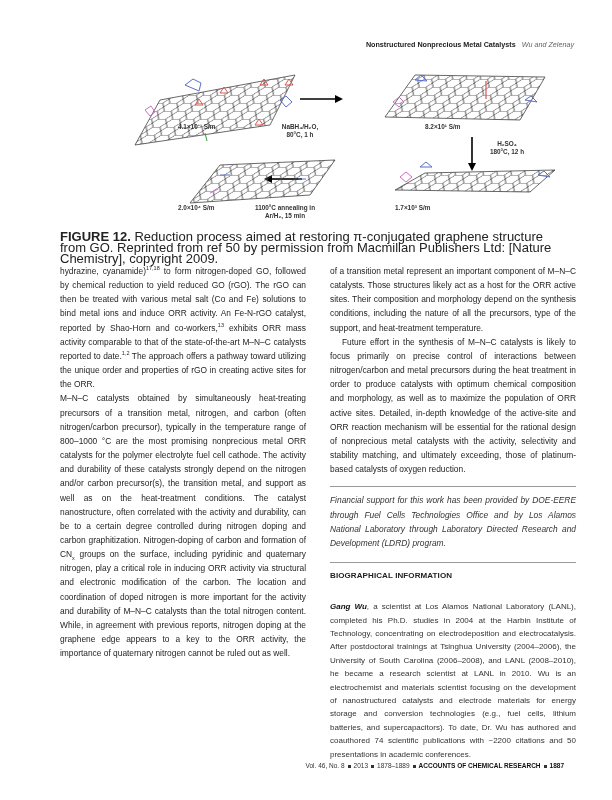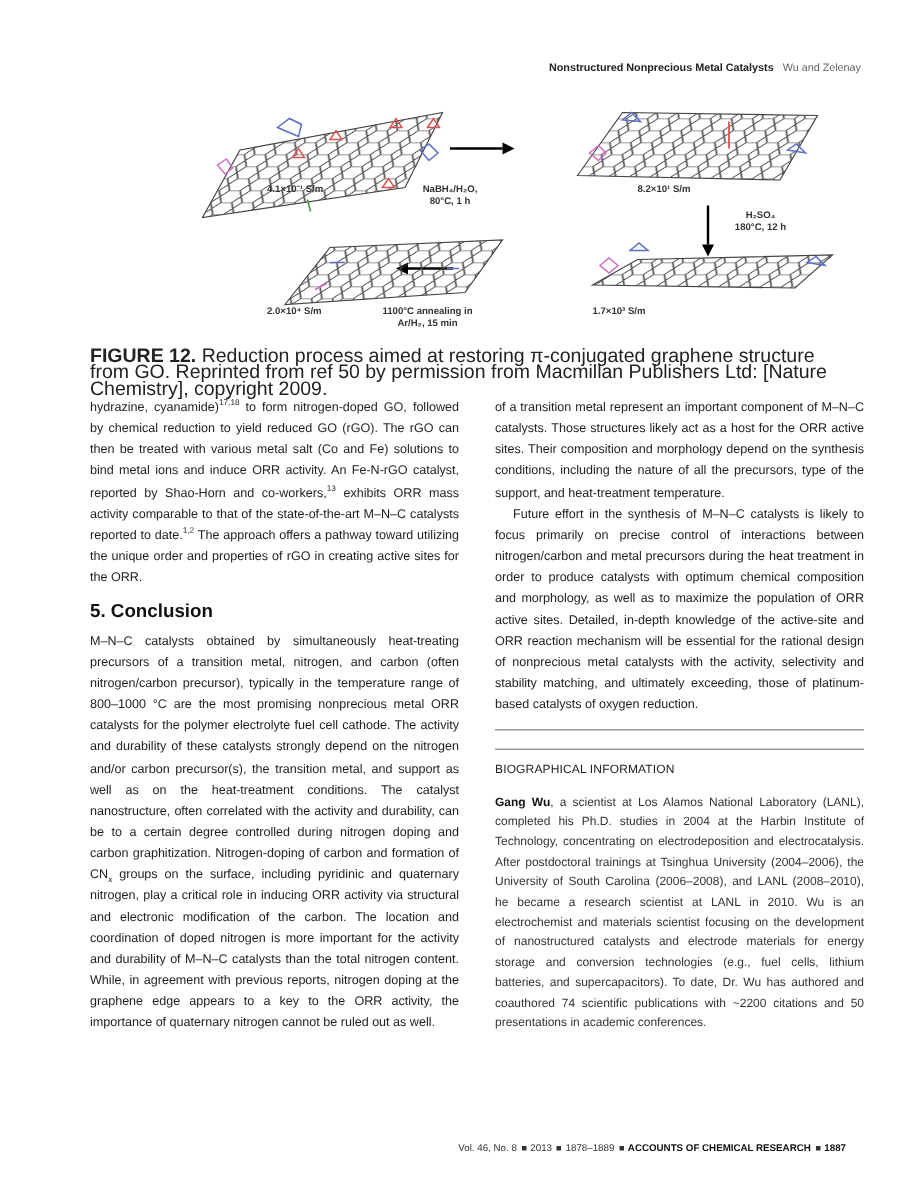--- a/index.html
+++ b/index.html
@@ -4,21 +4,21 @@
 <style>
   html, body { margin: 0; padding: 0; }
   body {
     width: 612px; height: 800px; background: #ffffff; position: relative; overflow: hidden;
     font-family: "Liberation Sans", sans-serif; color: #1a1a1a;
   }
   .running-head {
     position: absolute; top: 40px; right: 38px; font-size: 7.2px; white-space: nowrap;
   }
   .running-head .title { font-weight: bold; color: #222; text-align: right; }
-  .running-head .authors { color: #666; margin-left: 4px; }
+  .running-head .authors { font-style: italic; color: #666; margin-left: 4px; }
 
   .figure { position: absolute; left: 60px; top: 55px; width: 500px; height: 170px; }
   .figure svg { display: block; }
   .fig-label { position: absolute; font-size: 6.4px; font-weight: bold; color: #333; text-align: center; white-space: nowrap; line-height: 1.25; }
 
   .caption {
     position: absolute; left: 60px; top: 231px; width: 500px; font-size: 13px; line-height: 11px; color: #222;
   }
   .caption .cap-label { font-weight: bold; }
 
@@ -26,23 +26,23 @@
   .col.left { left: 60px; }
   .col.right { left: 330px; }
   .col p { margin: 0; text-align: justify; }
   .col p.indent { text-indent: 12px; }
   .section-heading { font-size: 12.5px; font-weight: bold; margin: 9px 0 5px 0; color: #111; }
   sup { font-size: 5.5px; line-height: 0; }
   sub { font-size: 5.5px; line-height: 0; }
 
   .rule { border-top: 1px solid #999; margin: 10px 0 6px 0; }
   .ack { font-style: italic; color: #333; }
-  .bio-heading { font-size: 8px; margin: 0 0 7px 0; color: #222; letter-spacing: 0.1px; }
+  .bio-heading { font-size: 8px; margin: 0 0 17px 0; color: #222; letter-spacing: 0.1px; font-weight: bold; }
   .bio { font-size: 8px; line-height: 13.4px; color: #333; }
-  .bio b { color: #111; }
+  .bio b { color: #111; font-style: italic; }
 
   .footer { position: absolute; top: 762px; right: 48px; font-size: 6.5px; color: #333; white-space: nowrap; }
   .footer .journal, .footer .page { font-weight: bold; color: #111; }
   .footer .sep { display: inline-block; width: 3px; height: 3px; background: #333; vertical-align: middle; margin: 0 3px; }
 </style>
 </head>
 <body>
 
 <div class="running-head">
   <span class="title">Nonstructured Nonprecious Metal Catalysts</span>
@@ -115,28 +115,28 @@
   </div>
 </div>
 
 <div class="caption">
   <span class="cap-label">FIGURE 12.</span>
   <span>Reduction process aimed at restoring π-conjugated graphene structure from GO. Reprinted from ref 50 by permission from Macmillan Publishers Ltd: [Nature Chemistry], copyright 2009.</span>
 </div>
 
 <div class="col left">
   <p><span>hydrazine, cyanamide)</span><sup>17,18</sup><span> to form nitrogen-doped GO, followed by chemical reduction to yield reduced GO (rGO). The rGO can then be treated with various metal salt (Co and Fe) solutions to bind metal ions and induce ORR activity. An Fe-N-rGO catalyst, reported by Shao-Horn and co-workers,</span><sup>13</sup><span> exhibits ORR mass activity comparable to that of the state-of-the-art M–N–C catalysts reported to date.</span><sup>1,2</sup><span> The approach offers a pathway toward utilizing the unique order and properties of rGO in creating active sites for the ORR.</span></p>
-  <div class="section-heading">5. Conclusion</div>
   <p><span>M–N–C catalysts obtained by simultaneously heat-treating precursors of a transition metal, nitrogen, and carbon (often nitrogen/carbon precursor), typically in the temperature range of 800–1000 °C are the most promising nonprecious metal ORR catalysts for the polymer electrolyte fuel cell cathode. The activity and durability of these catalysts strongly depend on the nitrogen and/or carbon precursor(s), the transition metal, and support as well as on the heat-treatment conditions. The catalyst nanostructure, often correlated with the activity and durability, can be to a certain degree controlled during nitrogen doping and carbon graphitization. Nitrogen-doping of carbon and formation of CN</span><sub>x</sub><span> groups on the surface, including pyridinic and quaternary nitrogen, play a critical role in inducing ORR activity via structural and electronic modification of the carbon. The location and coordination of doped nitrogen is more important for the activity and durability of M–N–C catalysts than the total nitrogen content. While, in agreement with previous reports, nitrogen doping at the graphene edge appears to a key to the ORR activity, the importance of quaternary nitrogen cannot be ruled out as well.</span></p>
 </div>
 
 <div class="col right">
   <p>of a transition metal represent an important component of M–N–C catalysts. Those structures likely act as a host for the ORR active sites. Their composition and morphology depend on the synthesis conditions, including the nature of all the precursors, type of the support, and heat-treatment temperature.</p>
   <p class="indent">Future effort in the synthesis of M–N–C catalysts is likely to focus primarily on precise control of interactions between nitrogen/carbon and metal precursors during the heat treatment in order to produce catalysts with optimum chemical composition and morphology, as well as to maximize the population of ORR active sites. Detailed, in-depth knowledge of the active-site and ORR reaction mechanism will be essential for the rational design of nonprecious metal catalysts with the activity, selectivity and stability matching, and ultimately exceeding, those of platinum-based catalysts of oxygen reduction.</p>
   <div class="rule"></div>
+  <p class="ack">Financial support for this work has been provided by DOE-EERE through Fuel Cells Technologies Office and by Los Alamos National Laboratory through Laboratory Directed Research and Development (LDRD) program.</p>
   <div class="rule" style="margin-top:12px;"></div>
   <div class="bio-heading">BIOGRAPHICAL INFORMATION</div>
   <p class="bio"><b>Gang Wu</b><span>, a scientist at Los Alamos National Laboratory (LANL), completed his Ph.D. studies in 2004 at the Harbin Institute of Technology, concentrating on electrodeposition and electrocatalysis. After postdoctoral trainings at Tsinghua University (2004–2006), the University of South Carolina (2006–2008), and LANL (2008–2010), he became a research scientist at LANL in 2010. Wu is an electrochemist and materials scientist focusing on the development of nanostructured catalysts and electrode materials for energy storage and conversion technologies (e.g., fuel cells, lithium batteries, and supercapacitors). To date, Dr. Wu has authored and coauthored 74 scientific publications with ~2200 citations and 50 presentations in academic conferences.</span></p>
 </div>
 
 <div class="footer">
   <span>Vol. 46, No. 8</span><span class="sep"></span><span>2013</span><span class="sep"></span><span>1878–1889</span><span class="sep"></span><span class="journal">ACCOUNTS OF CHEMICAL RESEARCH</span><span class="sep"></span><span class="page">1887</span>
 </div>
 
 </body></html>

